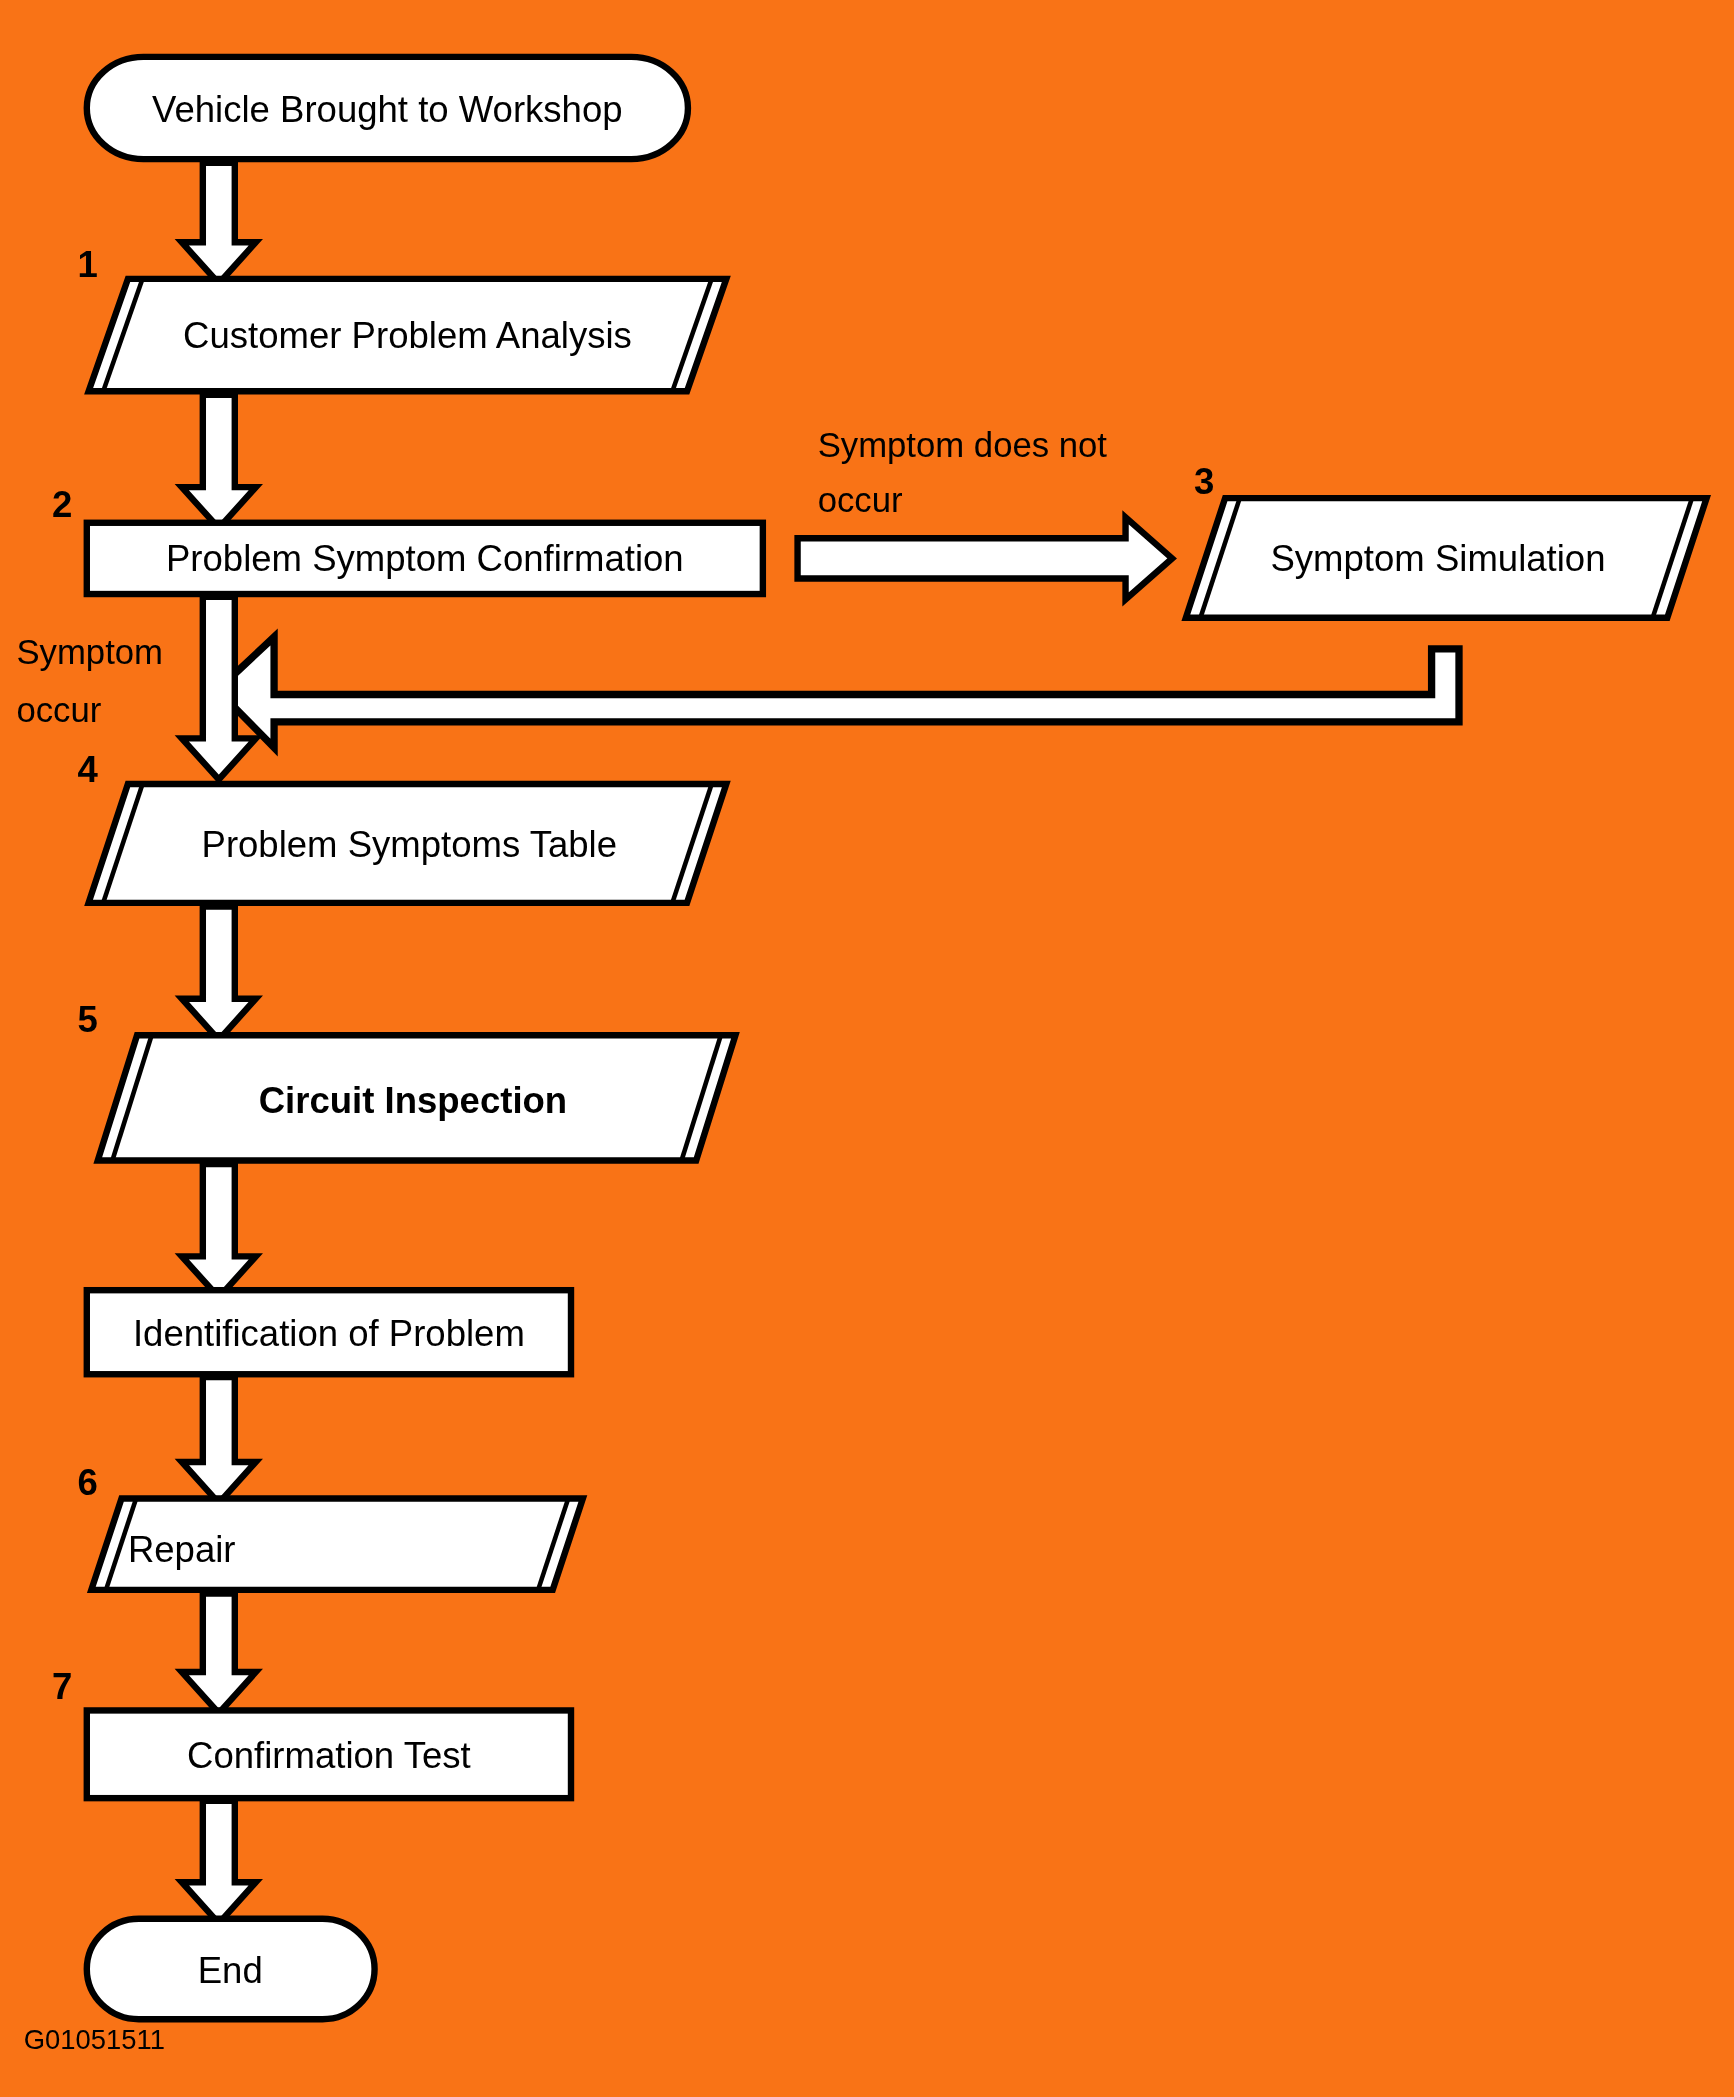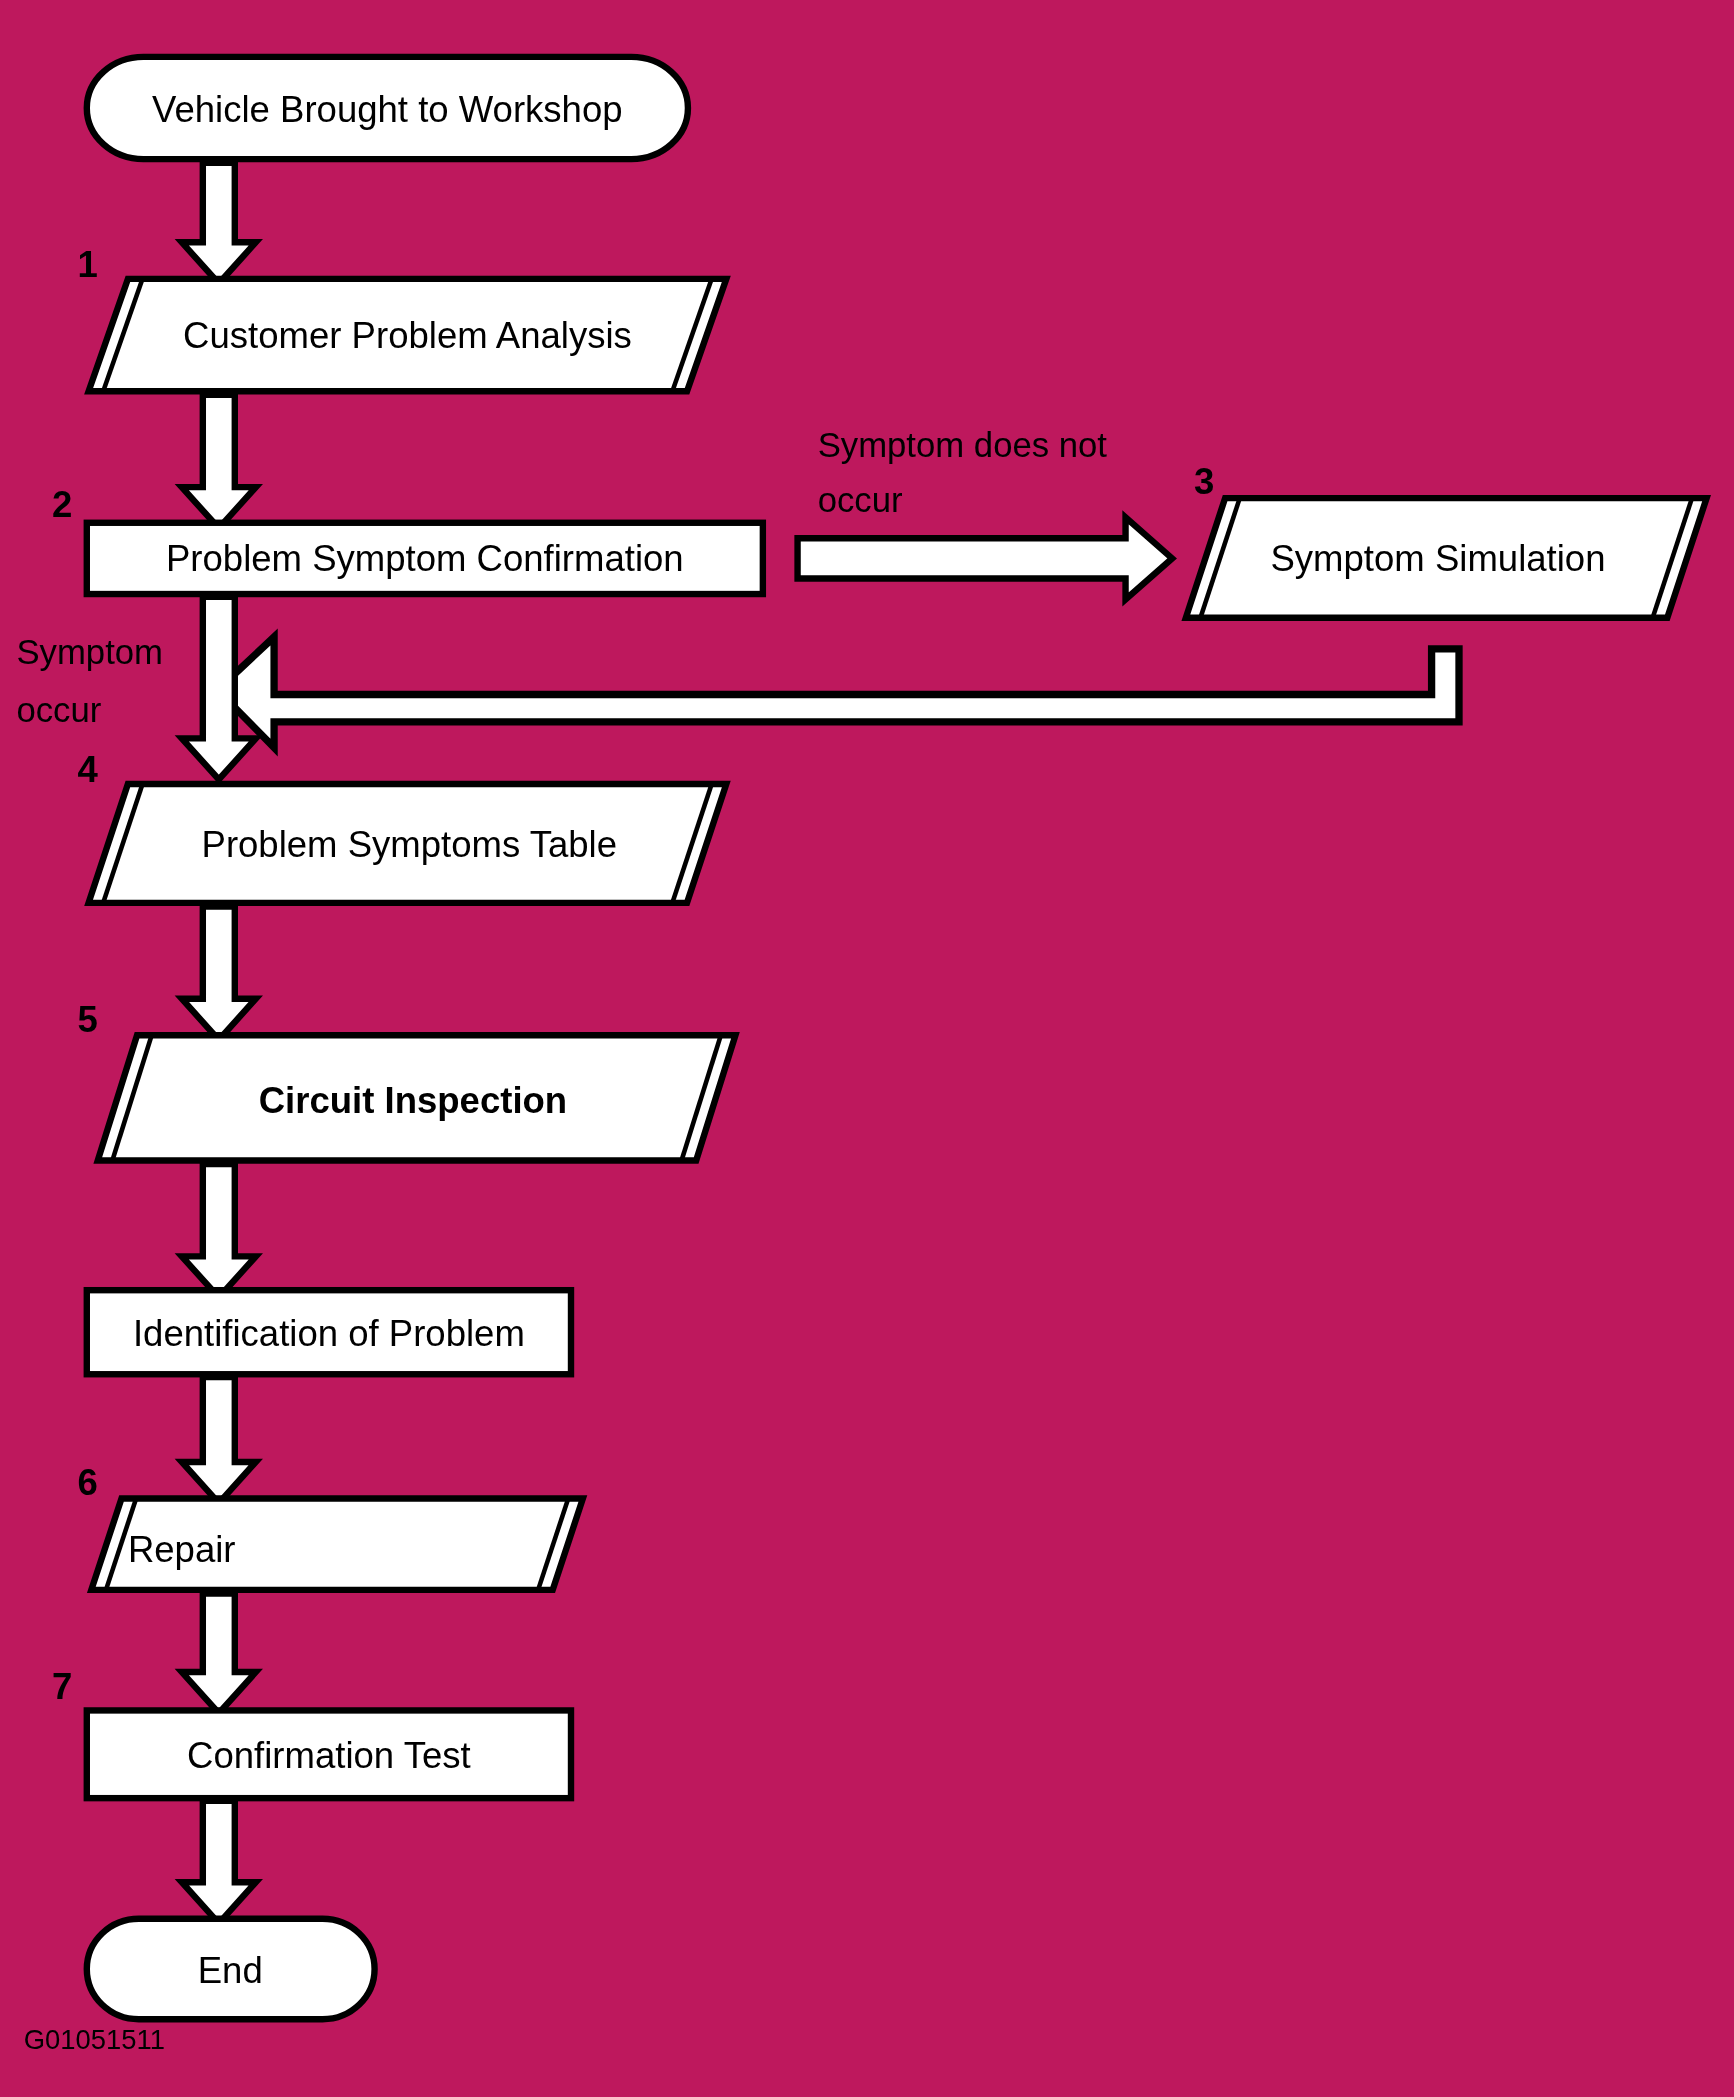--- a/index.html
+++ b/index.html
@@ -8,21 +8,21 @@
     padding: 0;
     background: #ffffff;
   }
   body {
     font-family: "Liberation Sans", sans-serif;
   }
   #page {
     position: relative;
     width: 1734px;
     height: 2098px;
-    background: #be185d;
+    background: #f97316;
     overflow: hidden;
   }
   svg#flow {
     position: absolute;
     left: 0;
     top: 0;
     width: 1734px;
     height: 2098px;
     display: block;
   }

